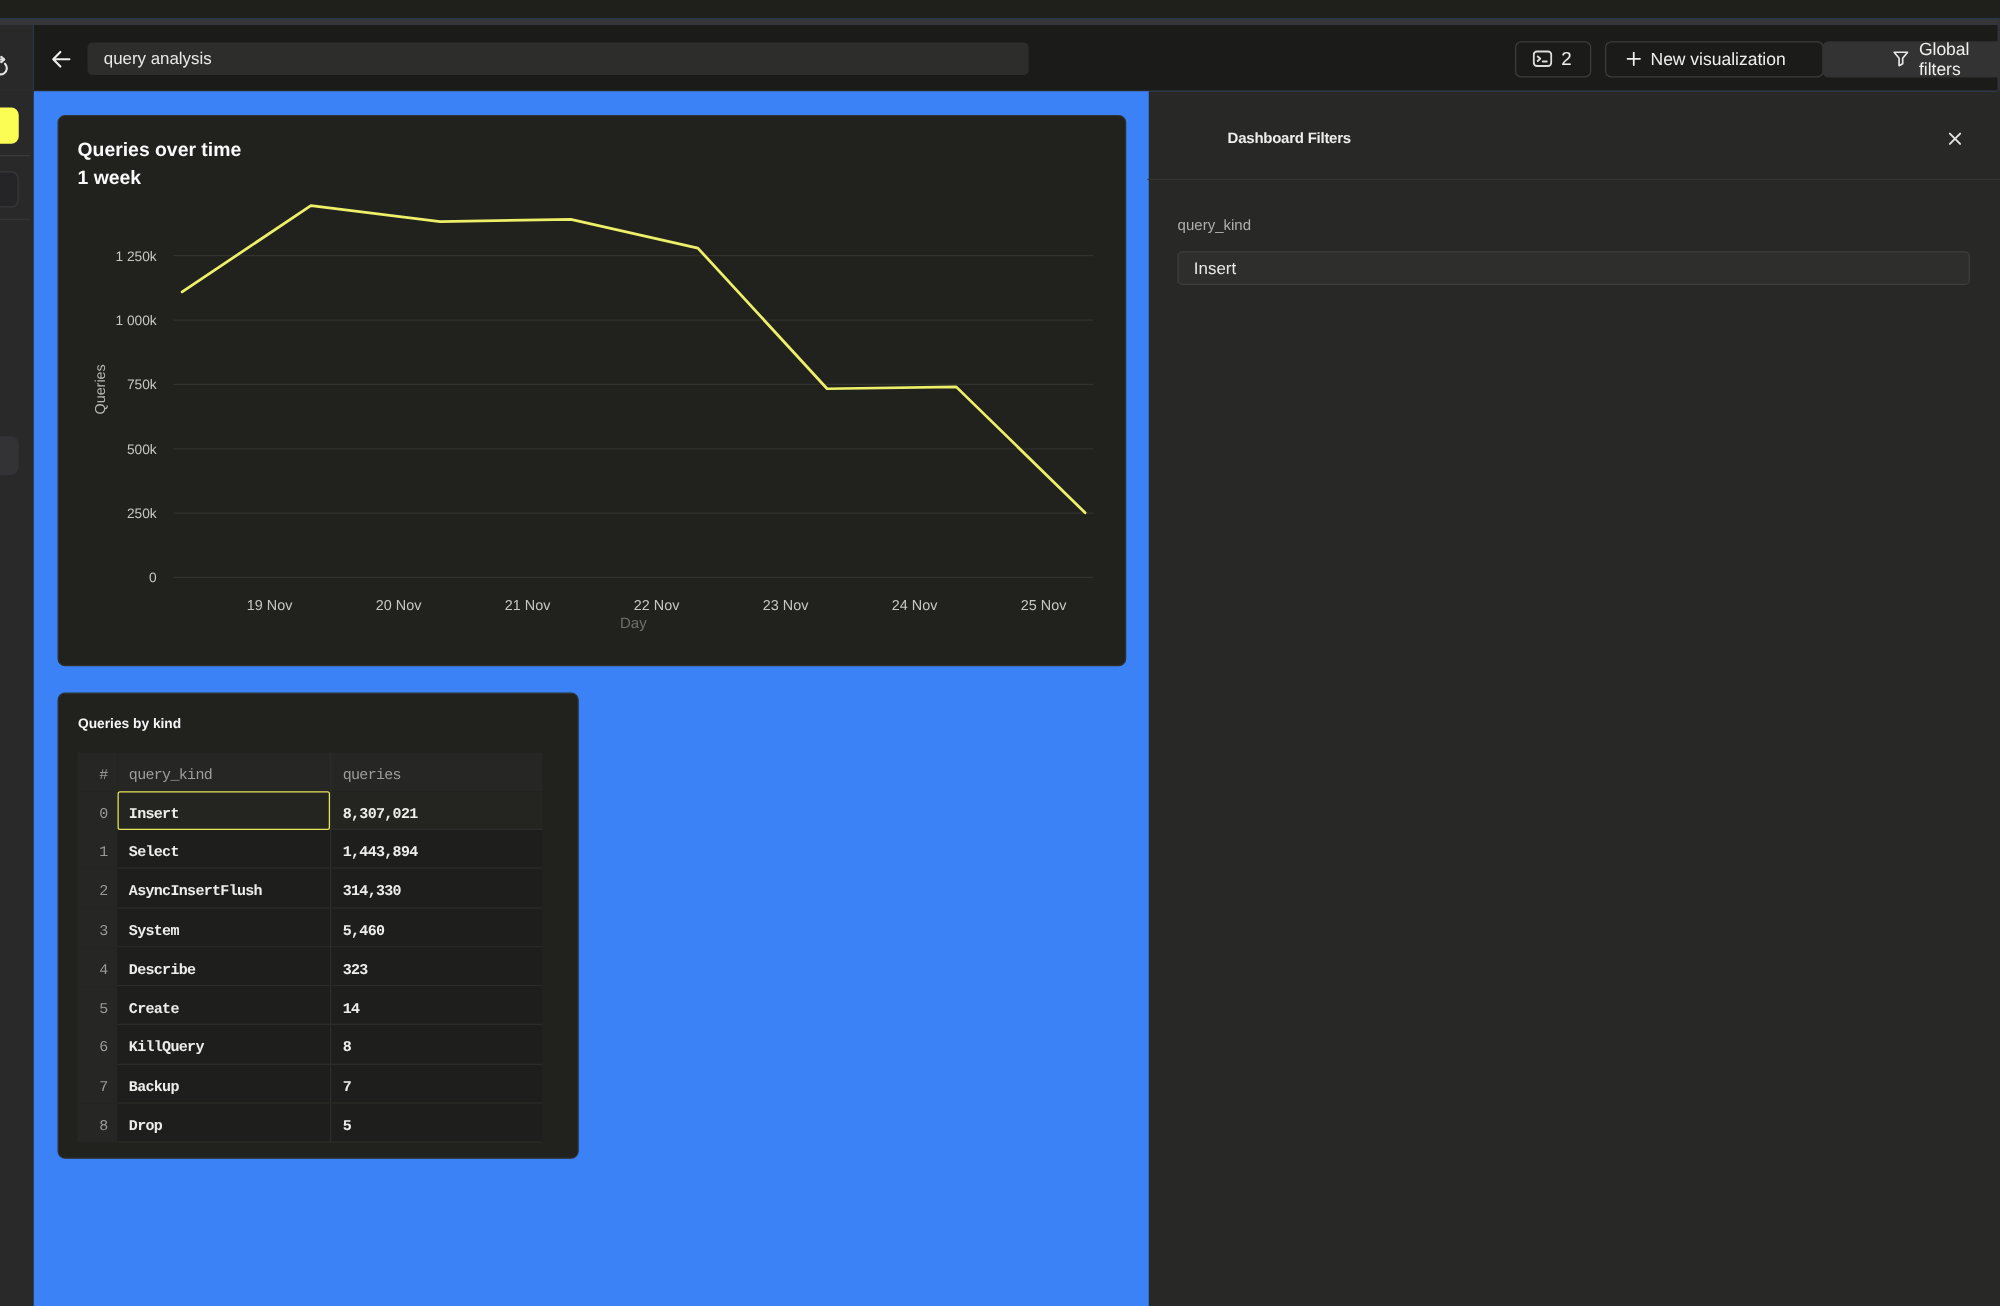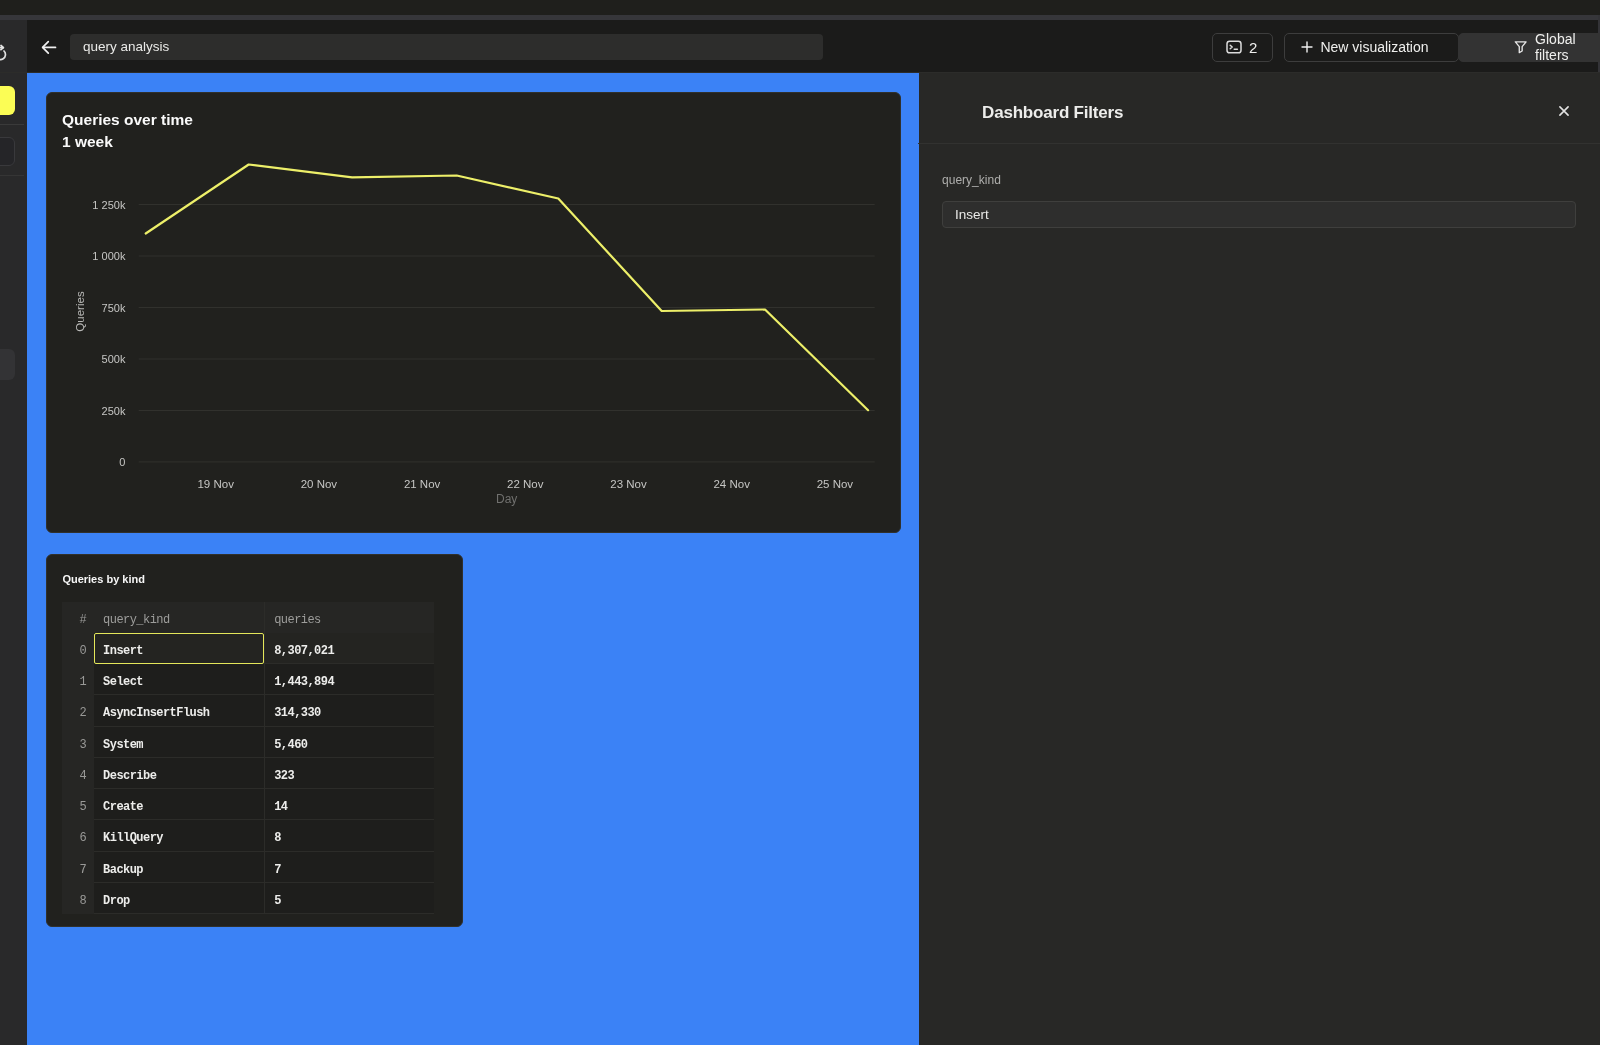--- a/index.html
+++ b/index.html
@@ -72,21 +72,21 @@
     <span style="margin-left:7px;">New visualization</span>
   </div>
   <div class="tbtn" style="left:1457.7px;width:153px;background:#333333;border-color:#333333;padding-left:44px;">
     <svg style="margin-left:11px;" width="14" height="14" viewBox="0 0 14 14" fill="none" stroke="#e8e8e8" stroke-width="1.4" stroke-linejoin="round">
       <path d="M 1.4 1.6 L 12.6 1.6 L 8.5 6.6 L 8.5 11.2 L 5.5 12.8 L 5.5 6.6 Z"></path>
     </svg>
     <span style="margin-left:8px;">Global filters</span>
   </div>
 
   <div class="abs" id="panel">
-    <div class="abs" style="left:23.6px;top:30px;font-size:17px;font-weight:700;letter-spacing:-0.2px;color:rgba(240,240,238,0.99);padding-left:40px;">Dashboard Filters</div>
+    <div class="abs" style="left:23.6px;top:30px;font-size:12px;font-weight:700;letter-spacing:-0.2px;color:rgba(240,240,238,0.99);padding-left:40px;">Dashboard Filters</div>
     <svg class="abs" style="left:639px;top:32px;" width="12" height="12" viewBox="0 0 12 12" fill="none" stroke="#e2e2e2" stroke-width="1.6" stroke-linecap="round">
       <path d="M 1.9 1.9 L 10.1 10.1 M 10.1 1.9 L 1.9 10.1"></path>
     </svg>
     <div class="abs" style="left:23.6px;top:100px;font-size:12px;color:rgba(176,176,174,0.99);">query_kind</div>
     <div class="abs" style="left:23.6px;top:127.5px;width:634px;height:27px;background:#2e2e2d;border:1px solid #3f3f3d;border-radius:4px;line-height:25px;padding-left:12px;font-size:13.5px;color:rgba(236,236,234,0.99);">Insert</div>
   </div>
   <div class="abs" id="panelsep"></div>
 
   <div class="card" style="left:46.3px;top:76.5px;width:854.3px;height:441px;">
     <svg width="852" height="439" viewBox="0 0 852 439" style="display:block;">

